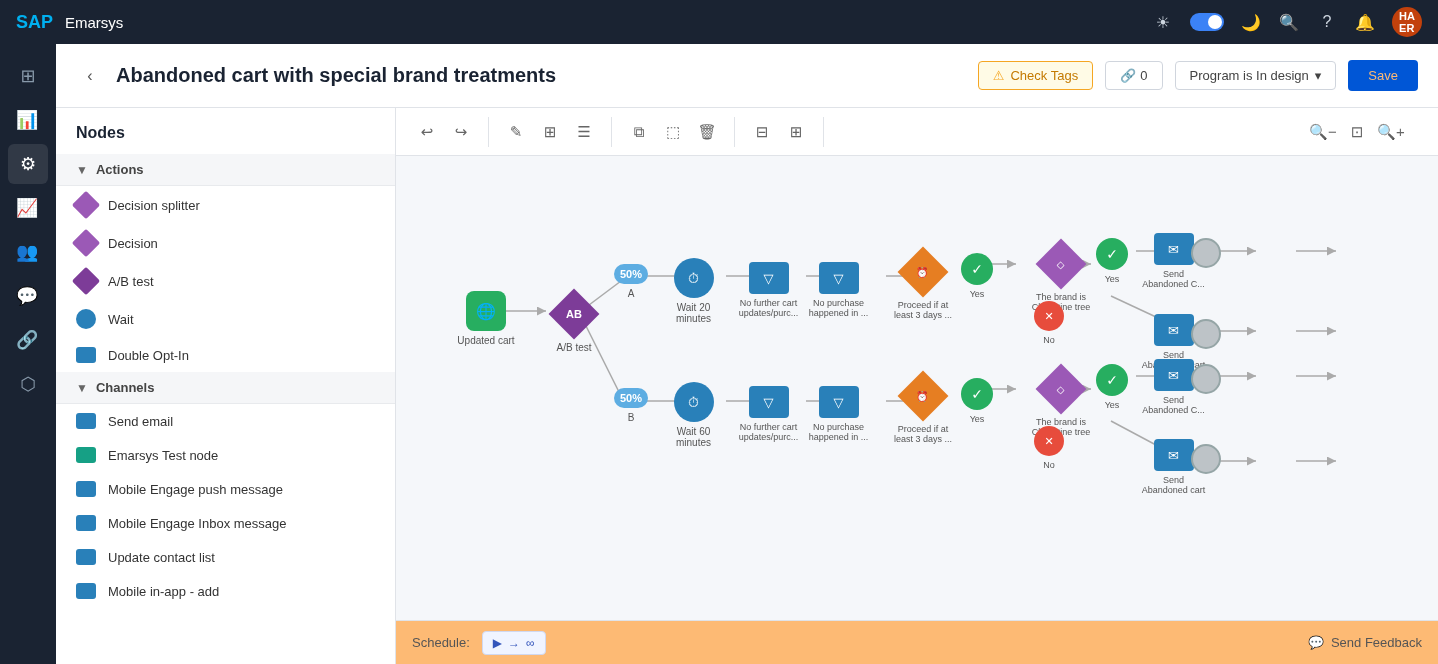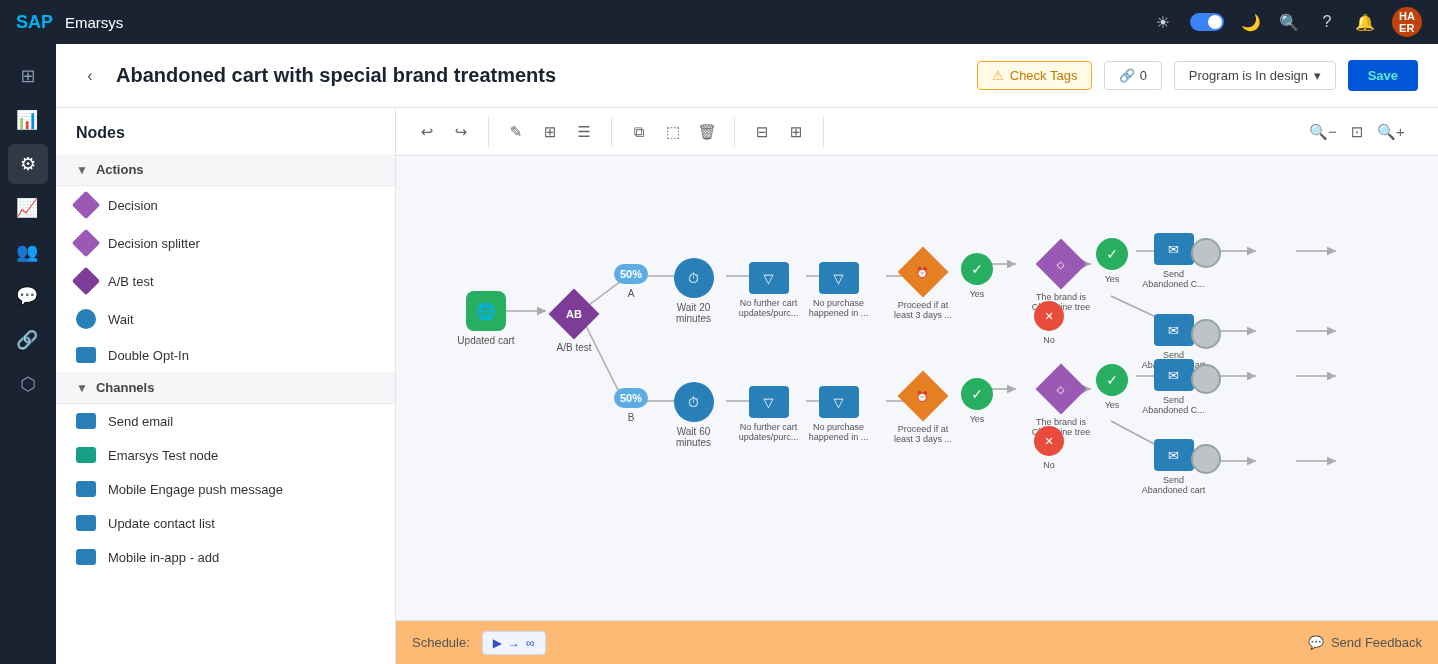--- a/index.html
+++ b/index.html
@@ -150,25 +150,25 @@
       background: white;
       border: 1px solid #d0d5dd;
       border-radius: 4px;
       color: #444;
       font-size: 13px;
       cursor: pointer;
     }
     .save-btn {
       padding: 8px 20px;
       background: #0056d6;
-      color: #5eead4;
+      color: #fdba74;
       border: none;
       border-radius: 4px;
       font-size: 13px;
-      font-weight: 700;
+      font-weight: 400;
       cursor: pointer;
     }
 
     
     .body-split {
       flex: 1;
       display: flex;
       overflow: hidden;
     }
 
@@ -373,26 +373,26 @@
 
       <div class="nodes-panel">
         <div class="nodes-title">Nodes</div>
 
         <div class="section-header">
           <span class="section-header-chevron">▼</span>
           <span>Actions</span>
         </div>
 
         <div class="node-item">
+          <div class="node-icon icon-decision-split" style="width:20px;height:20px;background:#9b59b6;transform:rotate(45deg);border-radius:2px;"></div>
+          <span>Decision splitter</span>
+        </div>
+        <div class="node-item">
           <div class="node-icon icon-decision" style="width:20px;height:20px;background:#9b59b6;transform:rotate(45deg);border-radius:2px;"></div>
           <span>Decision</span>
-        </div>
-        <div class="node-item">
-          <div class="node-icon icon-decision-split" style="width:20px;height:20px;background:#9b59b6;transform:rotate(45deg);border-radius:2px;"></div>
-          <span>Decision splitter</span>
         </div>
         <div class="node-item">
           <div class="node-icon icon-ab" style="width:20px;height:20px;background:#7d3c98;transform:rotate(45deg);border-radius:2px;"></div>
           <span>A/B test</span>
         </div>
         <div class="node-item">
           <div class="node-icon icon-wait" style="width:20px;height:20px;background:#2980b9;border-radius:50%;"></div>
           <span>Wait</span>
         </div>
         <div class="node-item">
@@ -409,20 +409,24 @@
           <div class="node-icon icon-send-email" style="width:20px;height:16px;background:#2980b9;border-radius:3px;"></div>
           <span>Send email</span>
         </div>
         <div class="node-item">
           <div class="node-icon icon-test-node" style="width:20px;height:16px;background:#16a085;border-radius:3px;"></div>
           <span>Emarsys Test node</span>
         </div>
         <div class="node-item">
           <div class="node-icon icon-mobile-push" style="width:20px;height:16px;background:#2980b9;border-radius:3px;"></div>
           <span>Mobile Engage push message</span>
+        </div>
+        <div class="node-item">
+          <div class="node-icon icon-mobile-inbox" style="width:20px;height:16px;background:#2980b9;border-radius:3px;"></div>
+          <span>Mobile Engage Inbox message</span>
         </div>
         <div class="node-item">
           <div class="node-icon icon-update-contact" style="width:20px;height:16px;background:#2980b9;border-radius:3px;"></div>
           <span>Update contact list</span>
         </div>
         <div class="node-item">
           <div class="node-icon icon-mobile-in-add" style="width:20px;height:16px;background:#2980b9;border-radius:3px;"></div>
           <span>Mobile in-app - add</span>
         </div>
 

